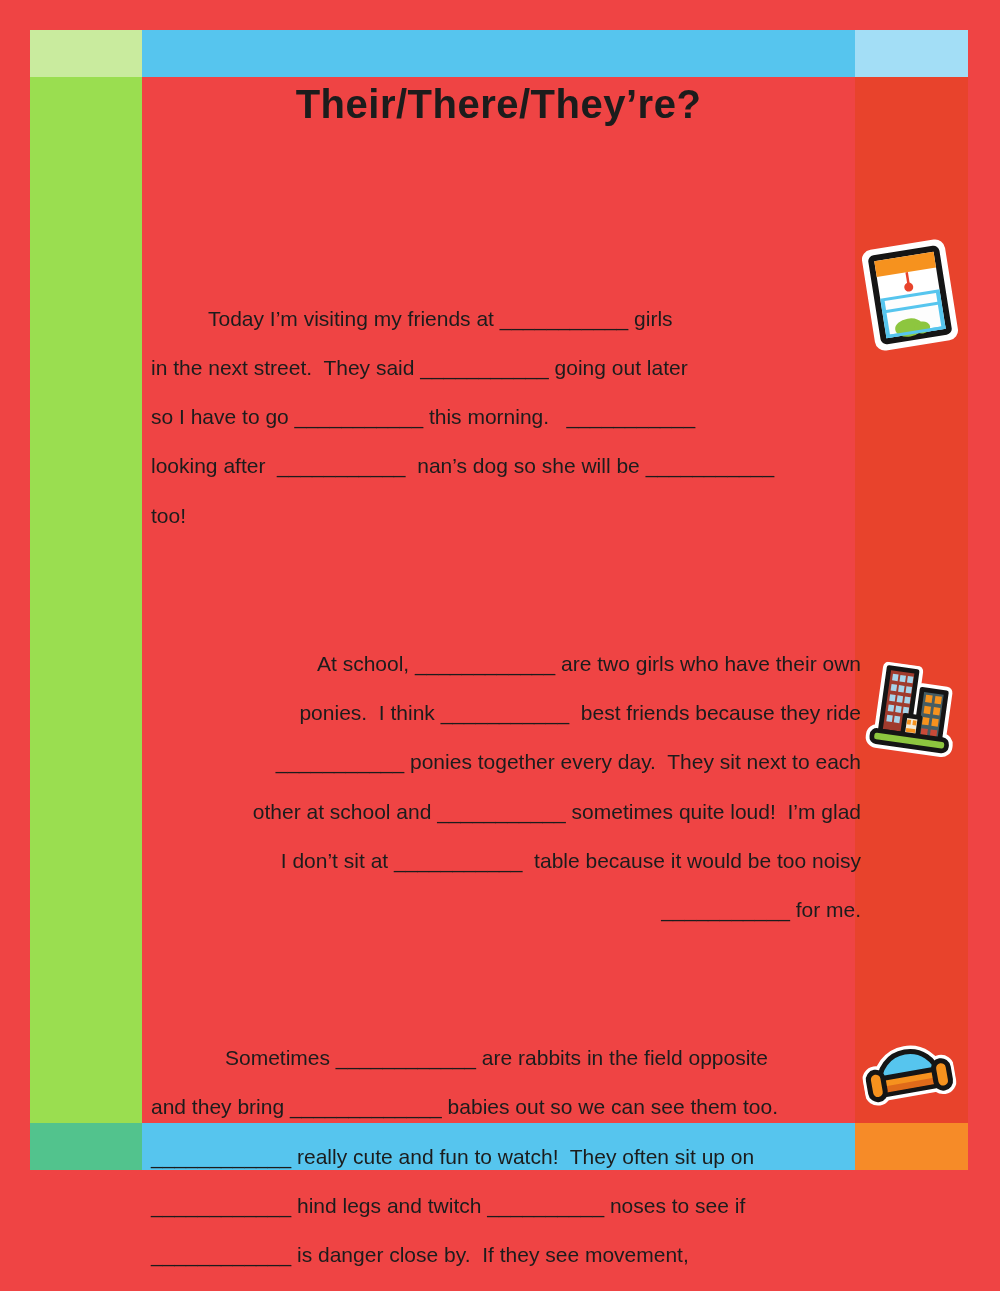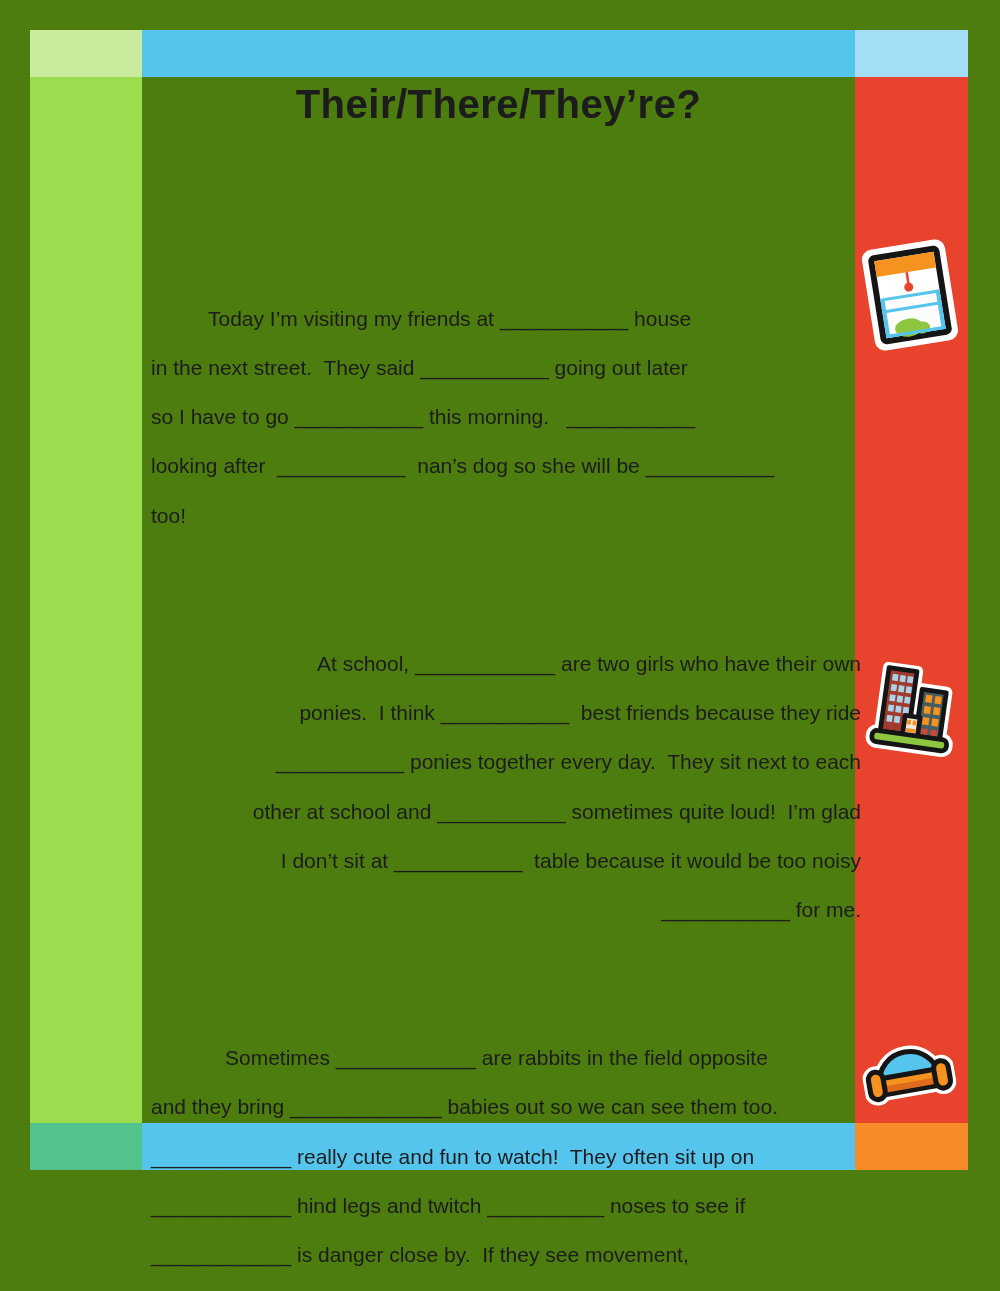--- a/index.html
+++ b/index.html
@@ -3,21 +3,21 @@
 <meta charset="utf-8">
 <style>
   * { margin: 0; padding: 0; box-sizing: border-box; }
   html, body { background: #ffffff; }
   body { font-family: "Liberation Sans", "DejaVu Sans", sans-serif; }
 
   .page {
     position: relative;
     width: 1000px;
     height: 1291px;
-    background: #4d7c0f;
+    background: #ef4444;
     overflow: hidden;
   }
 
   
   .abs { position: absolute; }
   .bar-top     { left:142px; top:30px;   width:713px; height:47px;  background: var(--blue, #56c5ee); }
   .bar-bottom  { left:142px; top:1123px; width:713px; height:47px;  background: var(--blue, #56c5ee); }
   .bar-left    { left:30px;  top:77px;   width:112px; height:1046px; background: var(--green, #9ade50); }
   .bar-right   { left:855px; top:77px;   width:113px; height:1046px; background: var(--red, #e8432c); }
   .corner-tl   { left:30px;  top:30px;   width:112px; height:47px;  background: var(--green-light, #c9eb9e); }
@@ -67,21 +67,21 @@
   <div class="abs corner-tr"></div>
   <div class="abs bar-left"></div>
   <div class="abs bar-right"></div>
   <div class="abs corner-bl"></div>
   <div class="abs bar-bottom"></div>
   <div class="abs corner-br"></div>
 
   <h1 class="title">Their/There/They’re?</h1>
 
   <div class="bodytext">
-    <p class="p1">Today I’m visiting my friends at ___________ house
+    <p class="p1">Today I’m visiting my friends at ___________ girls
 in the next street.  They said ___________ going out later
 so I have to go ___________ this morning.   ___________
 looking after  ___________  nan’s dog so she will be ___________
 too!</p>
     <p class="p2">At school, ____________ are two girls who have their own
 ponies.  I think ___________  best friends because they ride
 ___________ ponies together every day.  They sit next to each
 other at school and ___________ sometimes quite loud!  I’m glad
 I don’t sit at ___________  table because it would be too noisy
 ___________ for me.</p>

